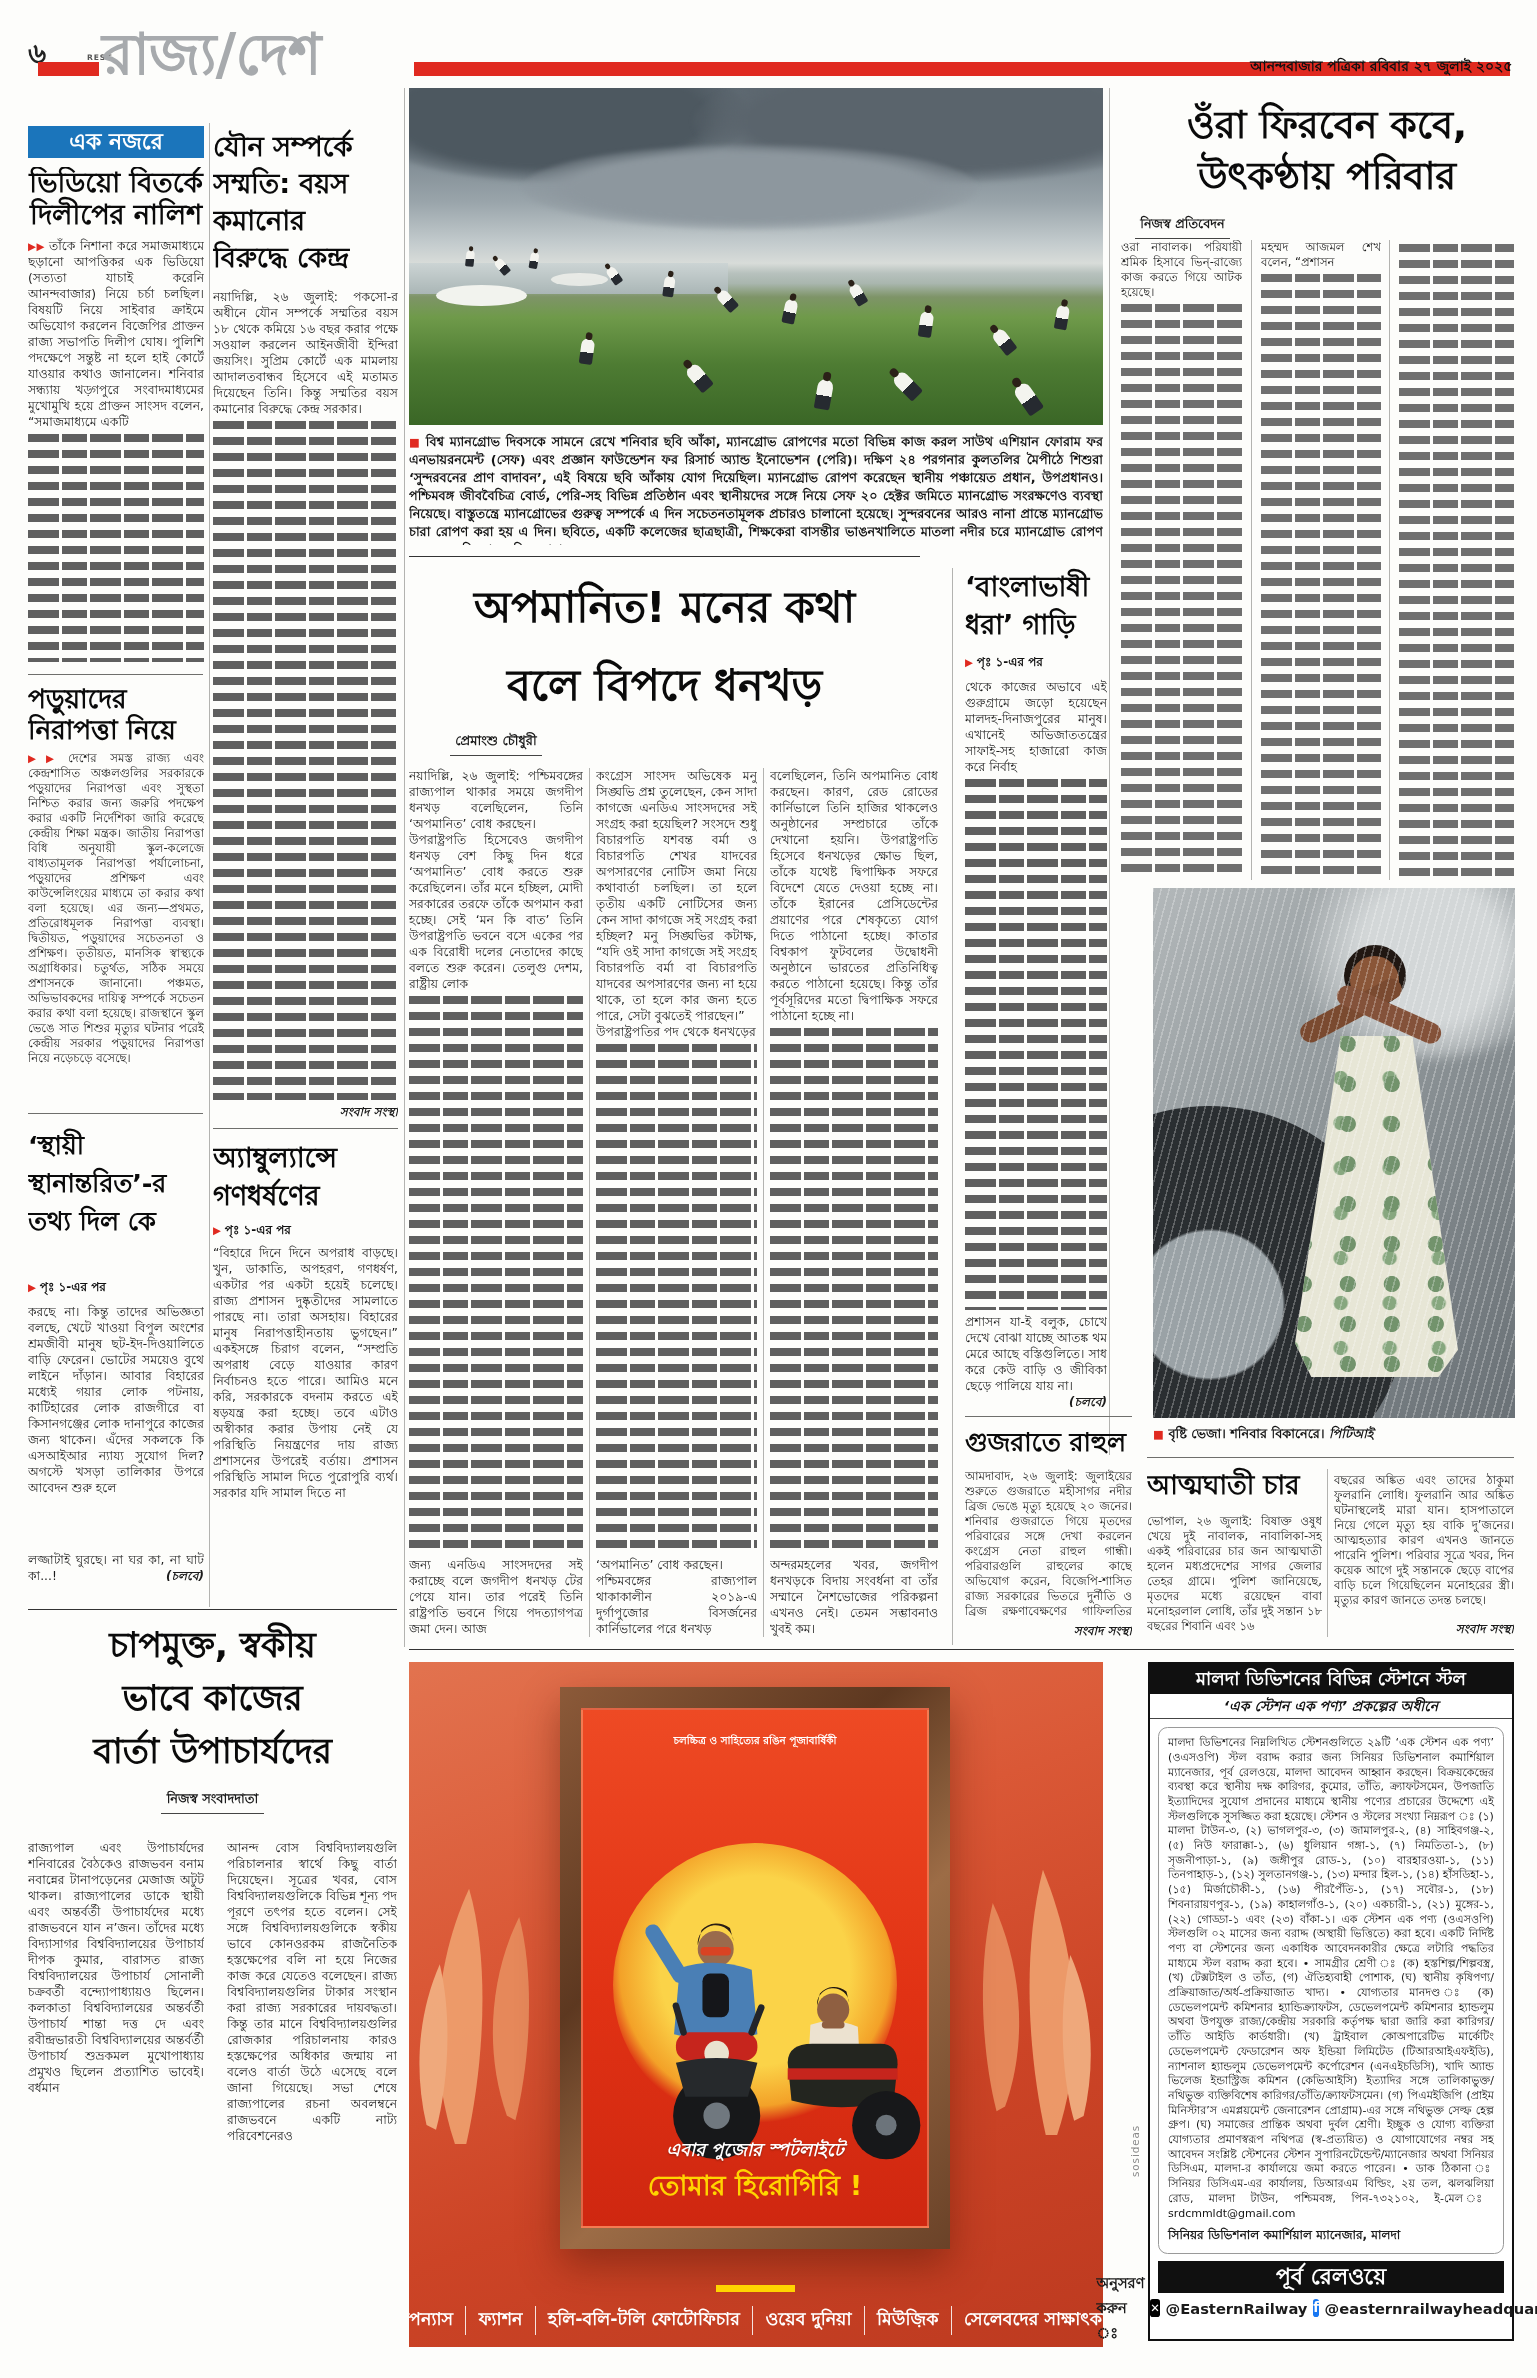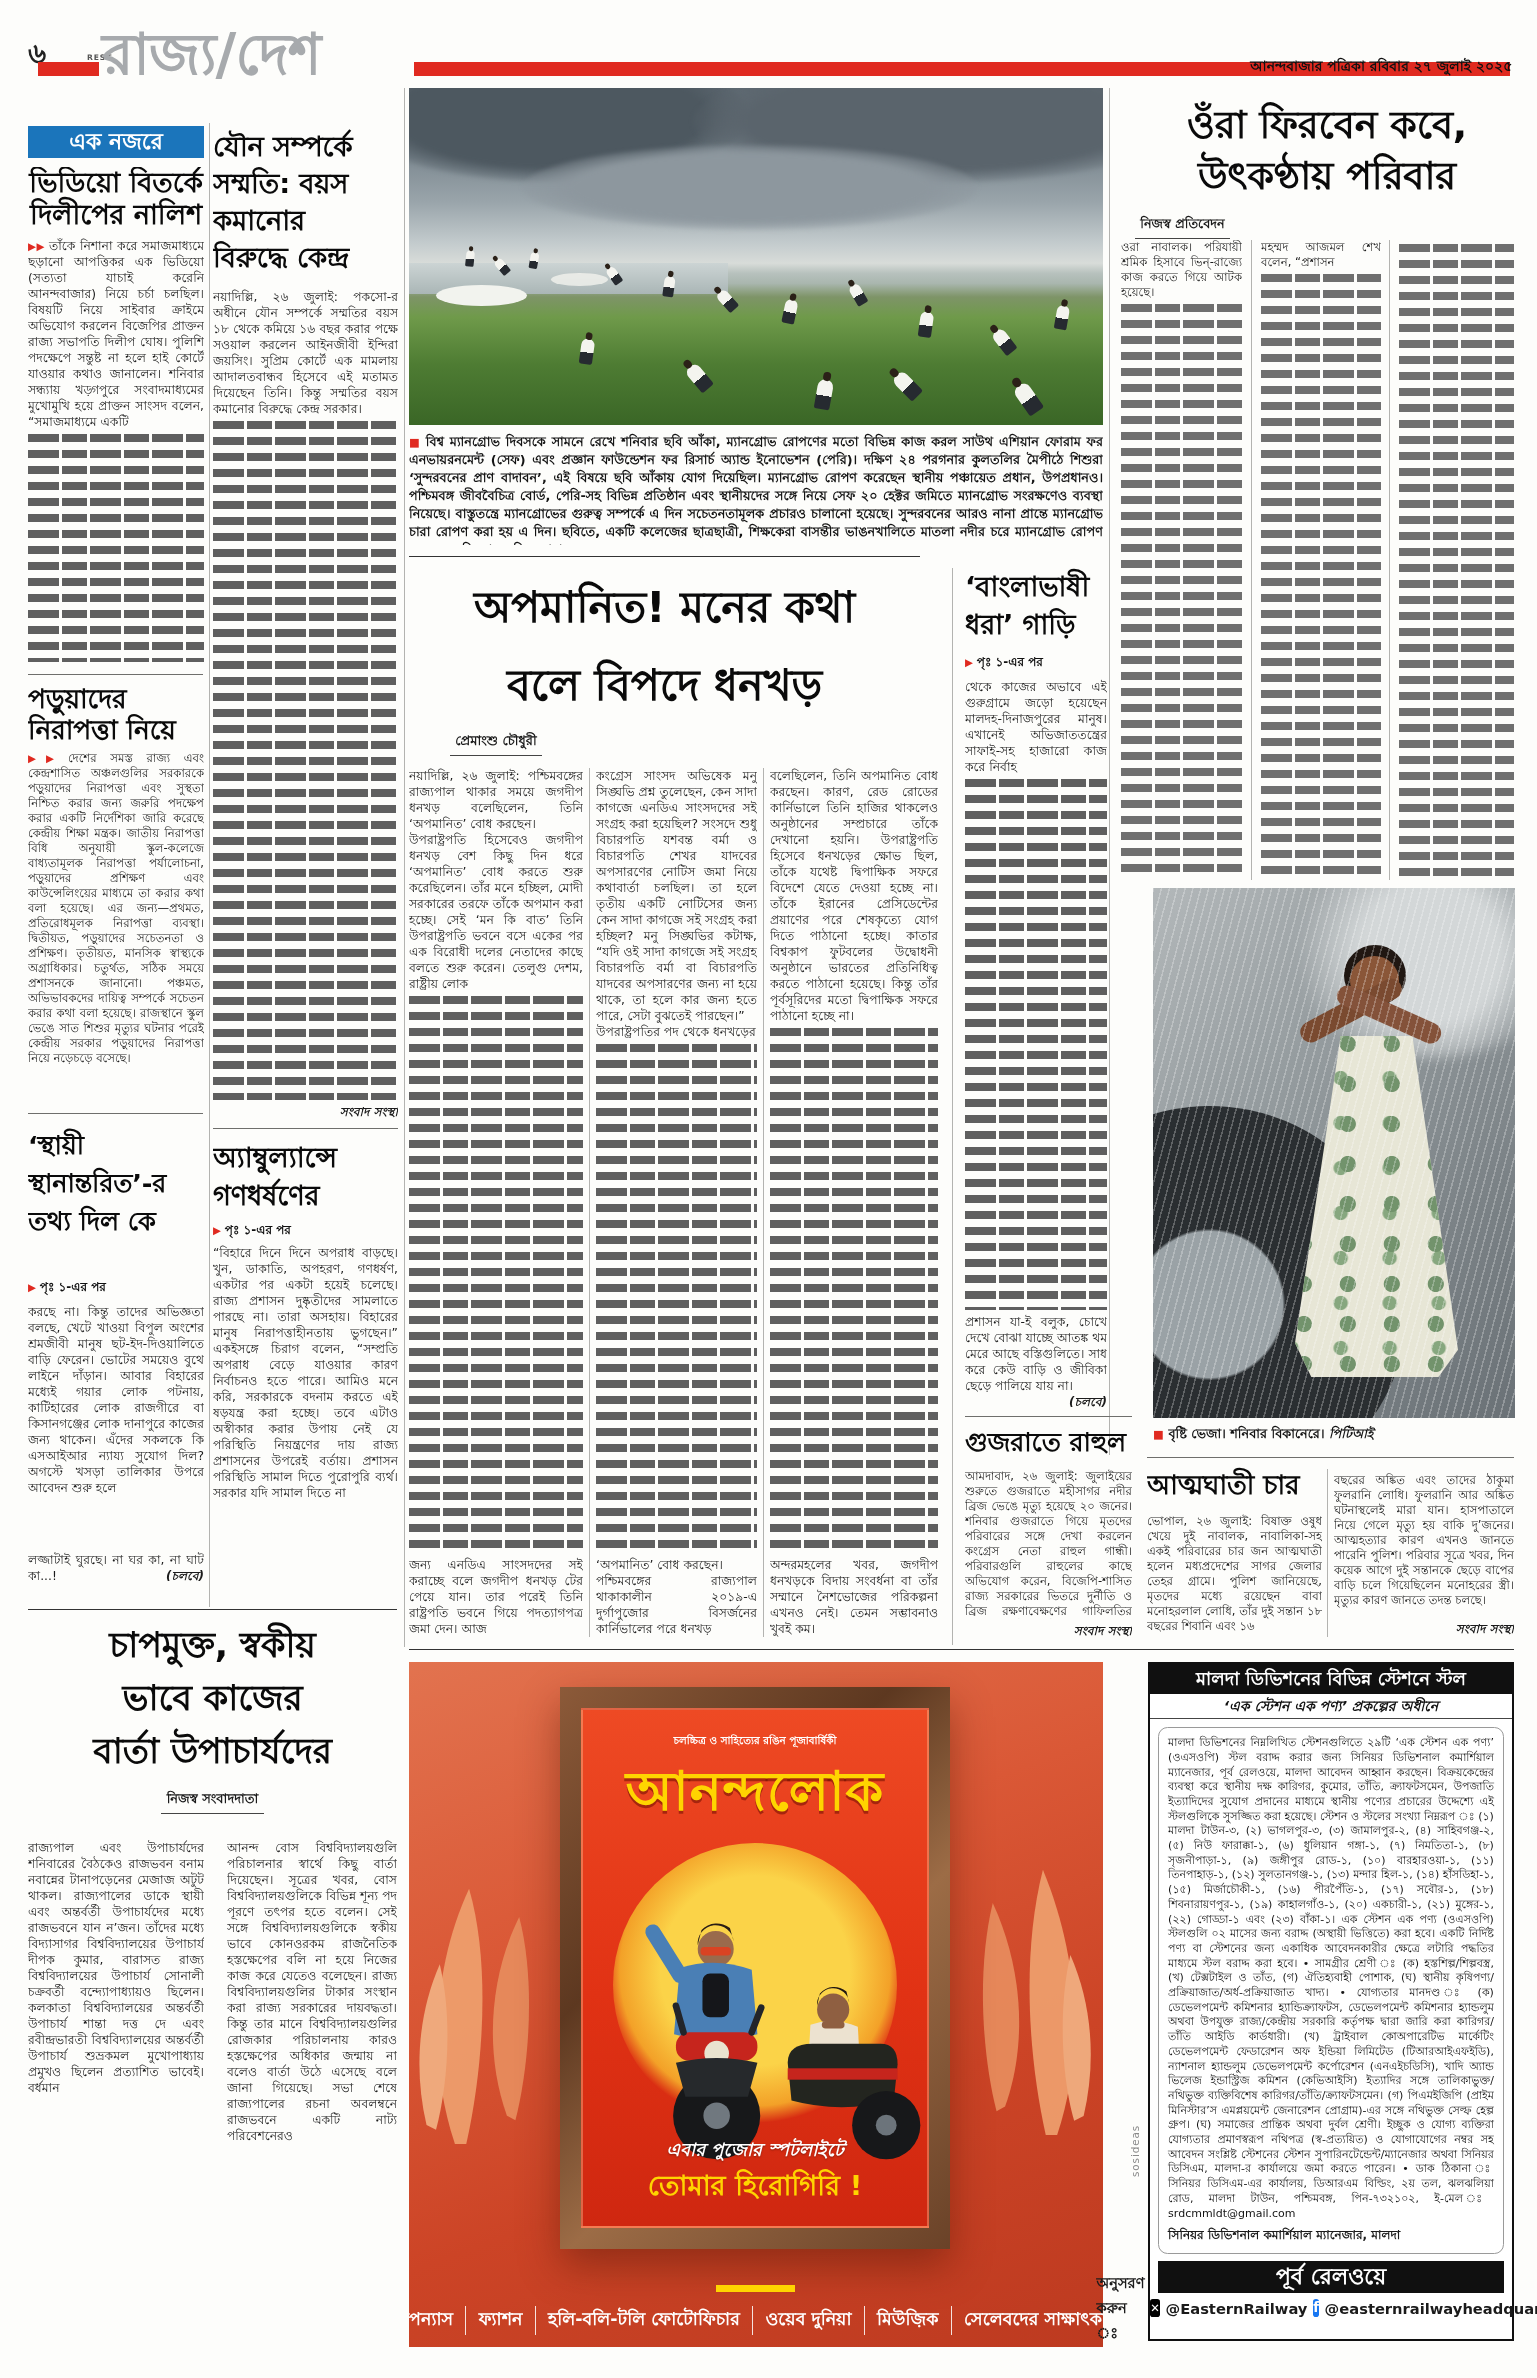--- a/index.html
+++ b/index.html
@@ -297,21 +297,20 @@
       <path d="M10 310 C -4 250 2 190 24 140 C 38 200 32 270 20 315 Z" fill="#f2b183"></path>
     </svg>
     <svg class="feather" style="right:7.6px;top:151px;" width="142" height="322" viewBox="0 0 150 340">
       <path d="M110 340 C 140 250 132 150 95 60 C 72 150 80 260 98 340 Z" fill="#efa06e"></path>
       <path d="M55 310 C 80 240 72 160 42 95 C 24 170 32 260 46 315 Z" fill="#e88d5e"></path>
       <path d="M138 320 C 152 260 146 200 124 150 C 110 210 116 285 128 325 Z" fill="#f2b183"></path>
     </svg>
     <div class="door">
       <div class="poster">
         <div class="kicker">চলচ্চিত্র ও সাহিত্যের রঙিন পূজাবার্ষিকী</div>
-        <div class="brand">আনন্দলোক</div>
         <div class="sun"></div>
         <svg class="adscene" width="341" height="254" viewBox="0 0 360 268">
 
           <rect x="78" y="10" width="16" height="70" rx="8" fill="#4a7fb5" transform="rotate(-32 86 45)"></rect>
           <circle cx="138" cy="40" r="19" fill="#9a6a4c"></circle>
           <path d="M119 36 a19 19 0 0 1 38 -4 l -4 -14 a22 22 0 0 0 -30 2 Z" fill="#2a1d15"></path>
           <rect x="122" y="38" width="32" height="9" rx="4" fill="#d94323"></rect>
           <path d="M100 60 Q 138 48 176 62 L 182 130 Q 138 142 94 130 Z" fill="#4a7fb5"></path>
           <rect x="124" y="66" width="28" height="46" rx="8" fill="#15161a"></rect>
 

